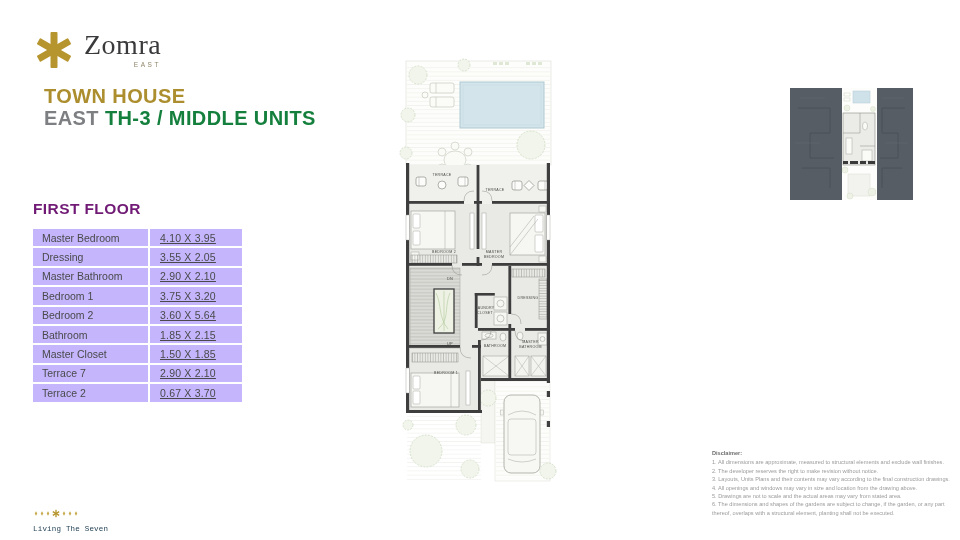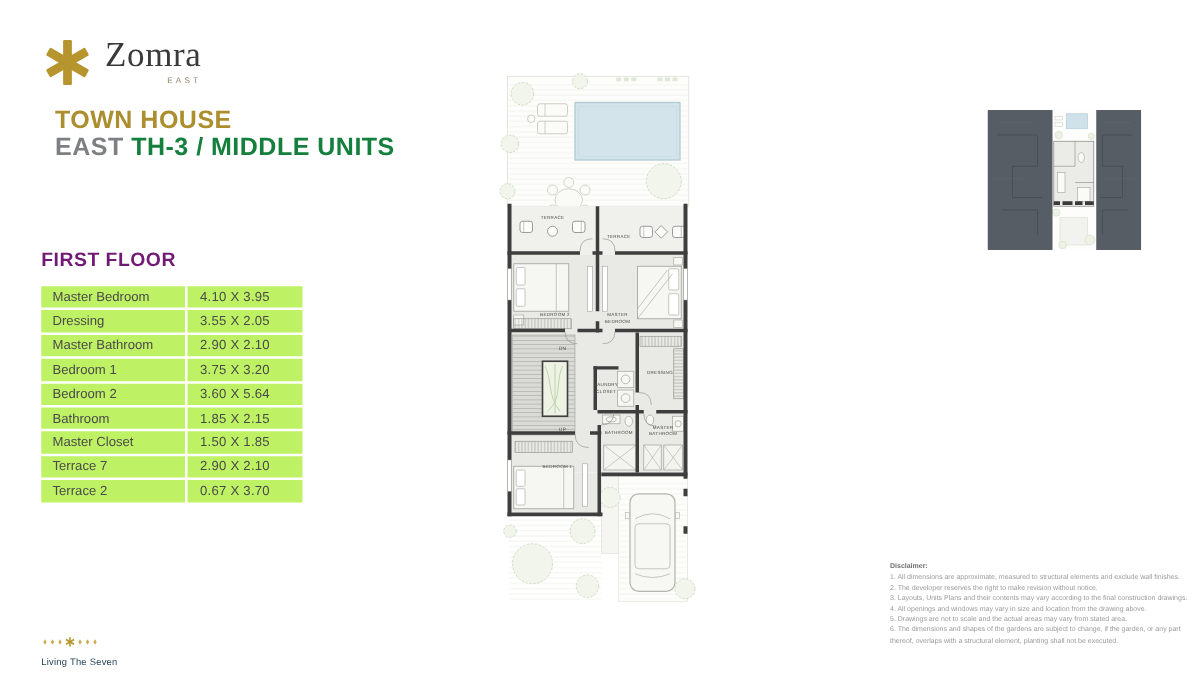--- a/index.html
+++ b/index.html
@@ -19,41 +19,41 @@
   .t2{font-size:20px;font-weight:bold;letter-spacing:.4px;line-height:22px;}
   .t2 .gray{color:#7d7f82;}
   .t2 .gold{color:#15803d;}
   .t3{font-size:13.5px;font-weight:bold;color:#ac8e2f;margin-top:4px;letter-spacing:.3px;}
 
   
   .section-title{position:absolute;left:33px;top:200px;font-size:15.5px;font-weight:bold;
                  color:#701a75;letter-spacing:.4px;}
   .dim-table{position:absolute;left:33px;top:229px;display:grid;
              grid-template-columns:115px 92px;gap:2px;}
-  .cell{background:#bef264;height:17.4px;display:flex;align-items:center;
+  .cell{background:#c4b5fd;height:17.4px;display:flex;align-items:center;
         font-size:10.5px;color:#4a4a4a;}
   .cell.lab{padding-left:9px;}
-  .cell.val{padding-left:10px;letter-spacing:.2px;}
+  .cell.val{padding-left:10px;letter-spacing:.2px;text-decoration:underline;}
 
   
   .plan{position:absolute;left:398px;top:53px;width:160px;height:432px;}
   .plan text{font-family:"Liberation Sans",sans-serif;fill:#4b4b48;}
   .rlabel{font-size:3.6px;letter-spacing:.25px;}
   .slabel{font-size:3.9px;letter-spacing:.2px;}
 
   
   .thumb{position:absolute;left:790px;top:88px;width:123px;height:112px;}
 
   
   .disclaimer{position:absolute;left:712px;top:449px;width:246px;color:#9b9b9b;
               font-size:5.6px;line-height:1.5;}
   .disclaimer .dtitle{font-weight:bold;color:#6e6e6e;margin-bottom:1px;}
 
   
-  .footer{position:absolute;left:33px;top:505px;}
+  .footer{position:absolute;left:33px;top:505px;font-family:Liberation Mono, monospace;}
   .footer-tagline{font-size:7.5px;color:#1c3c50;letter-spacing:.2px;margin-top:2px;}
 </style>
 </head>
 <body>
 
 <div class="page">
 
   <div class="logo">
     <svg class="logo-mark" viewBox="0 0 40 40">
       <g fill="#b6952e">

